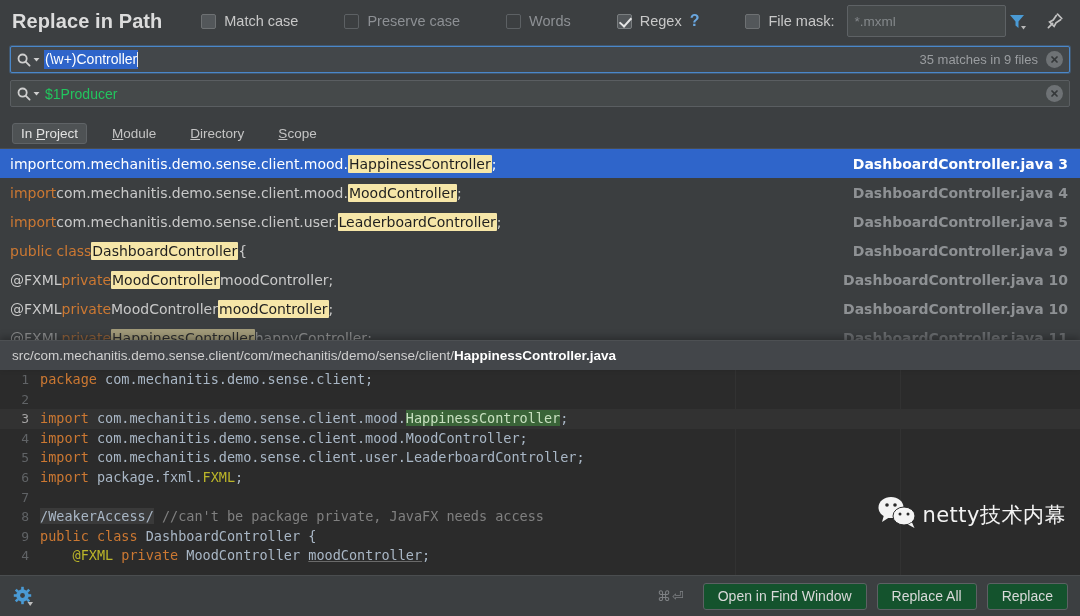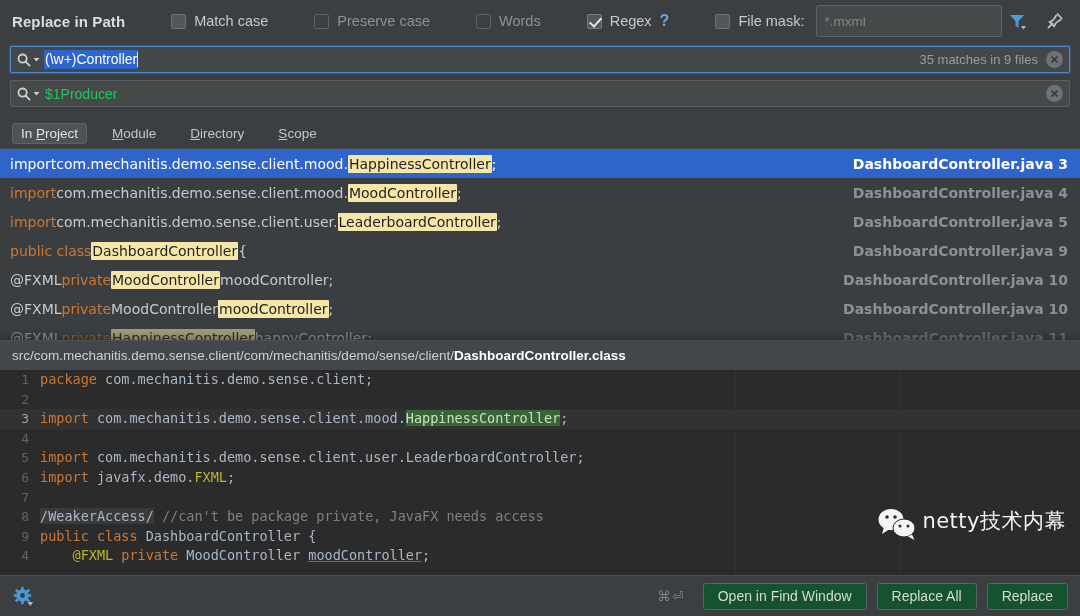--- a/index.html
+++ b/index.html
@@ -18,21 +18,21 @@
 
   
   .header {
     height: 42px; flex: 0 0 42px;
     display: flex; align-items: center;
     padding: 0 10px 0 12px;
     background: #3c3f41;
     gap: 0;
   }
   .dlg-title {
-    font-size: 15px; font-weight: bold; color: #dcdcdc;
+    font-size: 20px; font-weight: bold; color: #dcdcdc;
     letter-spacing: .1px; white-space: nowrap;
   }
   .hdr-spacer-1 { width: 46px; }
   .chk-wrap {
     display: flex; align-items: center; gap: 8px;
     white-space: nowrap; cursor: default;
   }
   .chk-wrap + .chk-wrap { margin-left: 46px; }
   .chk-box {
     width: 15px; height: 15px; border-radius: 2px;
@@ -148,22 +148,22 @@
   .c { color: #a9b7c6; }
   .c.kw { color: #cc7832; }
   .c.ann { color: #bbb529; }
   .c.cmt { color: #808080; }
   .c.hlg { background: #3a6438; color: #c8e0c0; }
   .c.und { text-decoration: underline; text-decoration-style: solid; text-decoration-color: #6a6a6a; }
   .c.bgsel { background: #3a3a3a; }
 
   
   .watermark {
-    position: absolute; right: 14px; bottom: 34px;
-    display: flex; align-items: flex-start; gap: 6px;
+    position: absolute; right: 14px; bottom: 46px;
+    display: flex; align-items: flex-end; gap: 6px;
     z-index: 8; pointer-events: none;
   }
   .wm-text { font-size: 21px; color: #f2f2f2; font-family: "DejaVu Sans", sans-serif; letter-spacing: .5px; }
 
   
   .bottombar {
     flex: 0 0 41px; height: 41px;
     background: #3c3f41; display: flex; align-items: center;
     padding: 0 12px; gap: 10px;
     border-top: 1px solid #4a4d4f;
@@ -347,33 +347,33 @@
           <span class="tok"> </span>
           <span class="tok hl">HappinessController</span>
           <span class="tok"> happyController;</span>
         </span>
         <span class="res-file">DashboardController.java 11</span>
       </div>
     </div>
 
   <div class="pathbar">
     <span>src/com.mechanitis.demo.sense.client/com/mechanitis/demo/sense/client/</span>
-      <b>DashboardController.class</b>
+      <b>HappinessController.java</b>
   </div>
 
   <div class="preview">
     <div class="guide" style="left:735px;"></div>
     <div class="guide" style="left:900px;"></div>
     <div id="code-lines">
         <div class="code-line"><span class="ln">1</span><span><span class="c kw">package</span><span class="c"> com.mechanitis.demo.sense.client;</span></span></div>
         <div class="code-line"><span class="ln">2</span><span><span class="c"></span></span></div>
         <div class="code-line cur"><span class="ln">3</span><span><span class="c kw">import</span><span class="c"> com.mechanitis.demo.sense.client.mood.</span><span class="c hlg">HappinessController</span><span class="c">;</span></span></div>
-        <div class="code-line"><span class="ln">4</span></div>
+        <div class="code-line"><span class="ln">4</span><span><span class="c kw">import</span><span class="c"> com.mechanitis.demo.sense.client.mood.MoodController;</span></span></div>
         <div class="code-line"><span class="ln">5</span><span><span class="c kw">import</span><span class="c"> com.mechanitis.demo.sense.client.user.LeaderboardController;</span></span></div>
-        <div class="code-line"><span class="ln">6</span><span><span class="c kw">import</span><span class="c"> javafx.demo.</span><span class="c ann">FXML</span><span class="c">;</span></span></div>
+        <div class="code-line"><span class="ln">6</span><span><span class="c kw">import</span><span class="c"> package.fxml.</span><span class="c ann">FXML</span><span class="c">;</span></span></div>
         <div class="code-line"><span class="ln">7</span><span><span class="c"></span></span></div>
         <div class="code-line"><span class="ln">8</span><span><span class="c bgsel">/WeakerAccess/</span><span class="c"> </span><span class="c cmt">//can't be package private, JavaFX needs access</span></span></div>
         <div class="code-line"><span class="ln">9</span><span><span class="c kw">public class</span><span class="c"> DashboardController {</span></span></div>
         <div class="code-line"><span class="ln">4</span><span><span class="c">    </span><span class="c ann">@FXML</span><span class="c"> </span><span class="c kw">private</span><span class="c"> MoodController </span><span class="c und">moodController</span><span class="c">;</span></span></div>
       </div>
 
     <div class="watermark">
       <svg width="38" height="34" viewBox="0 0 38 34">
         <ellipse cx="13" cy="12.5" rx="12.5" ry="10.5" fill="#f4f4f4"></ellipse>
         <polygon points="6,20 4,27 11,22.5" fill="#f4f4f4"></polygon>

